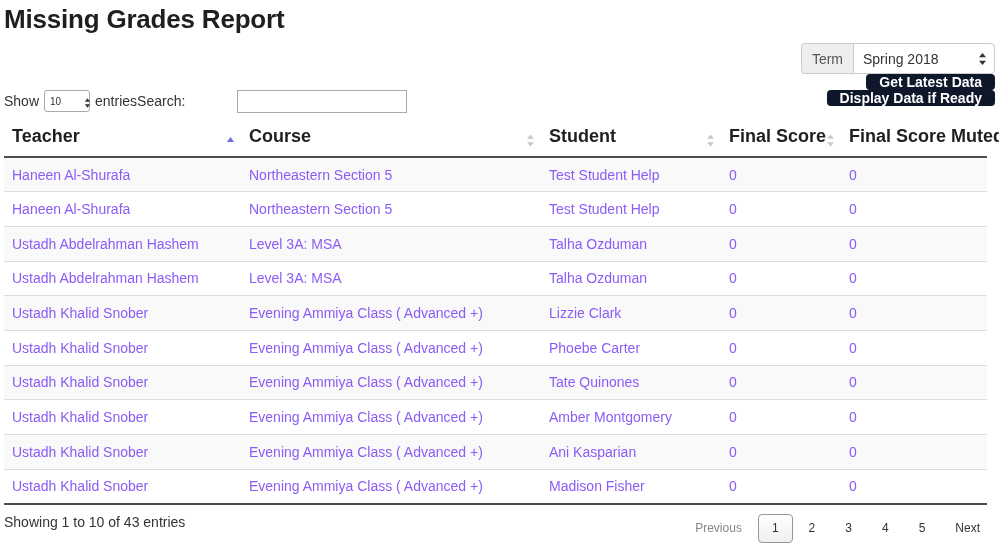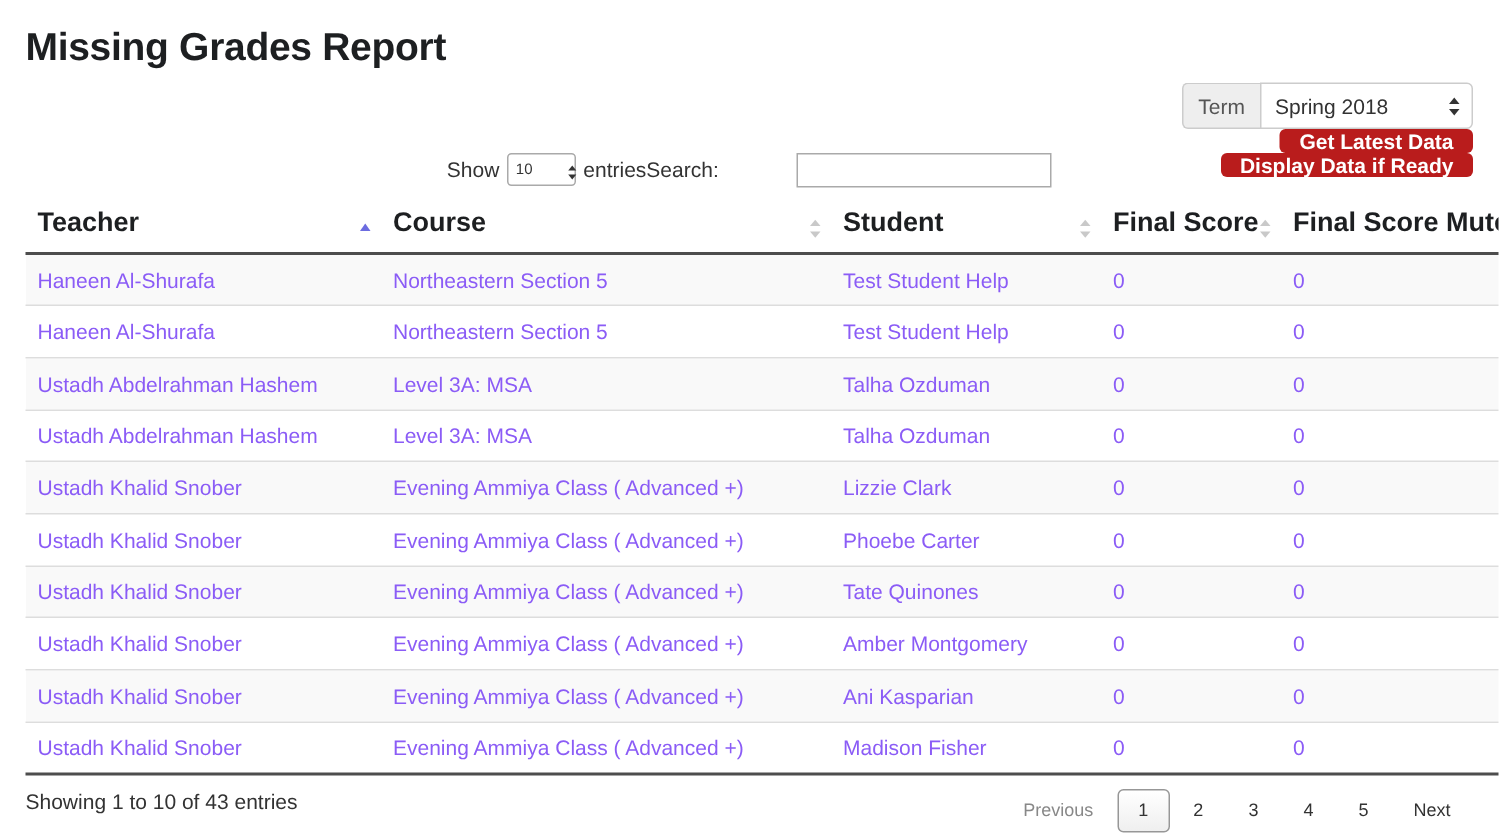--- a/index.html
+++ b/index.html
@@ -10,22 +10,21 @@
     height: 556px;
     background: #ffffff;
     font-family: "Liberation Sans", sans-serif;
     color: #333333;
     overflow: hidden;
   }
   .page {
     width: 999px;
     height: 412px;
     position: relative;
-    padding: 0 17px;
-    margin-top: 12px;
+    padding: 0 4px;
   }
 
   
   .page-title {
     font-size: 26px;
     font-weight: bold;
     color: #1d1f21;
     letter-spacing: -0.2px;
     margin: 0;
     padding: 4px 0 0 0;
@@ -79,33 +78,33 @@
     width: 9px;
     height: 14px;
   }
   .btn-primary {
     height: 31px;
     margin-left: 10px;
     padding: 0 13px;
     font-size: 14px;
     font-weight: bold;
     color: #ffffff;
-    background: #b91c1c;
+    background: #0f172a;
     border: none;
     border-radius: 4px;
     cursor: pointer;
     font-family: "Liberation Sans", sans-serif;
     white-space: nowrap;
   }
 
   
   .dt-top {
     display: flex;
     align-items: center;
-    justify-content: center;
+    justify-content: flex-start;
     margin-top: 14px;
     height: 26px;
   }
   .dt-length {
     font-size: 14px;
     color: #333;
     display: flex;
     align-items: center;
     white-space: nowrap;
   }

